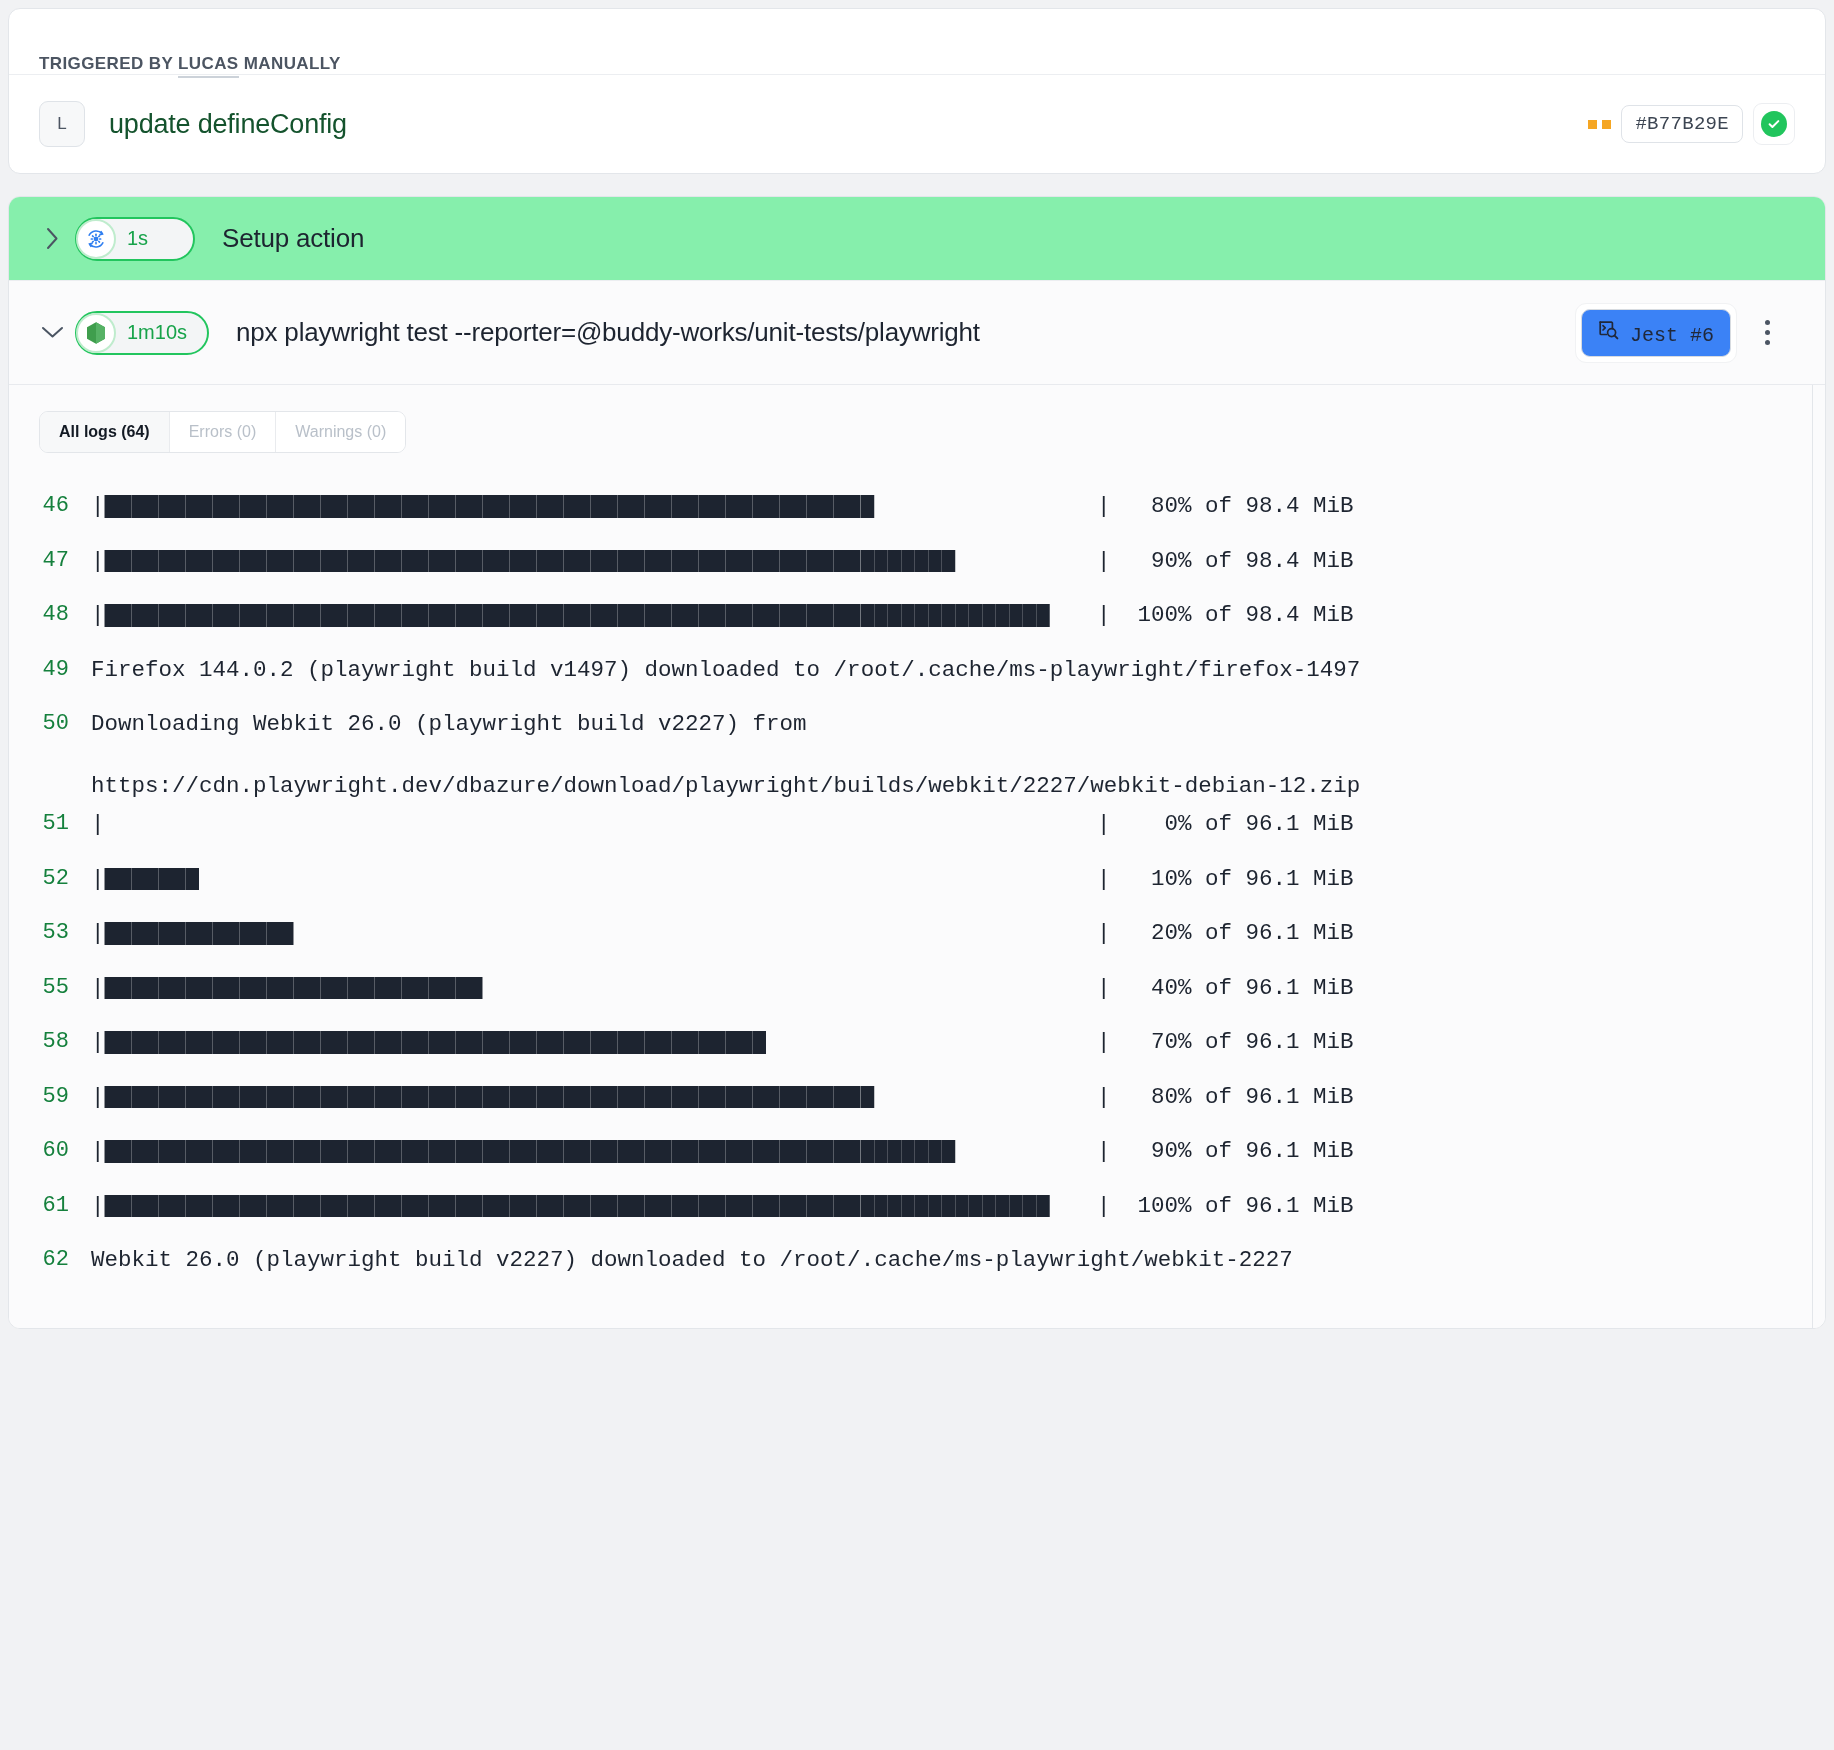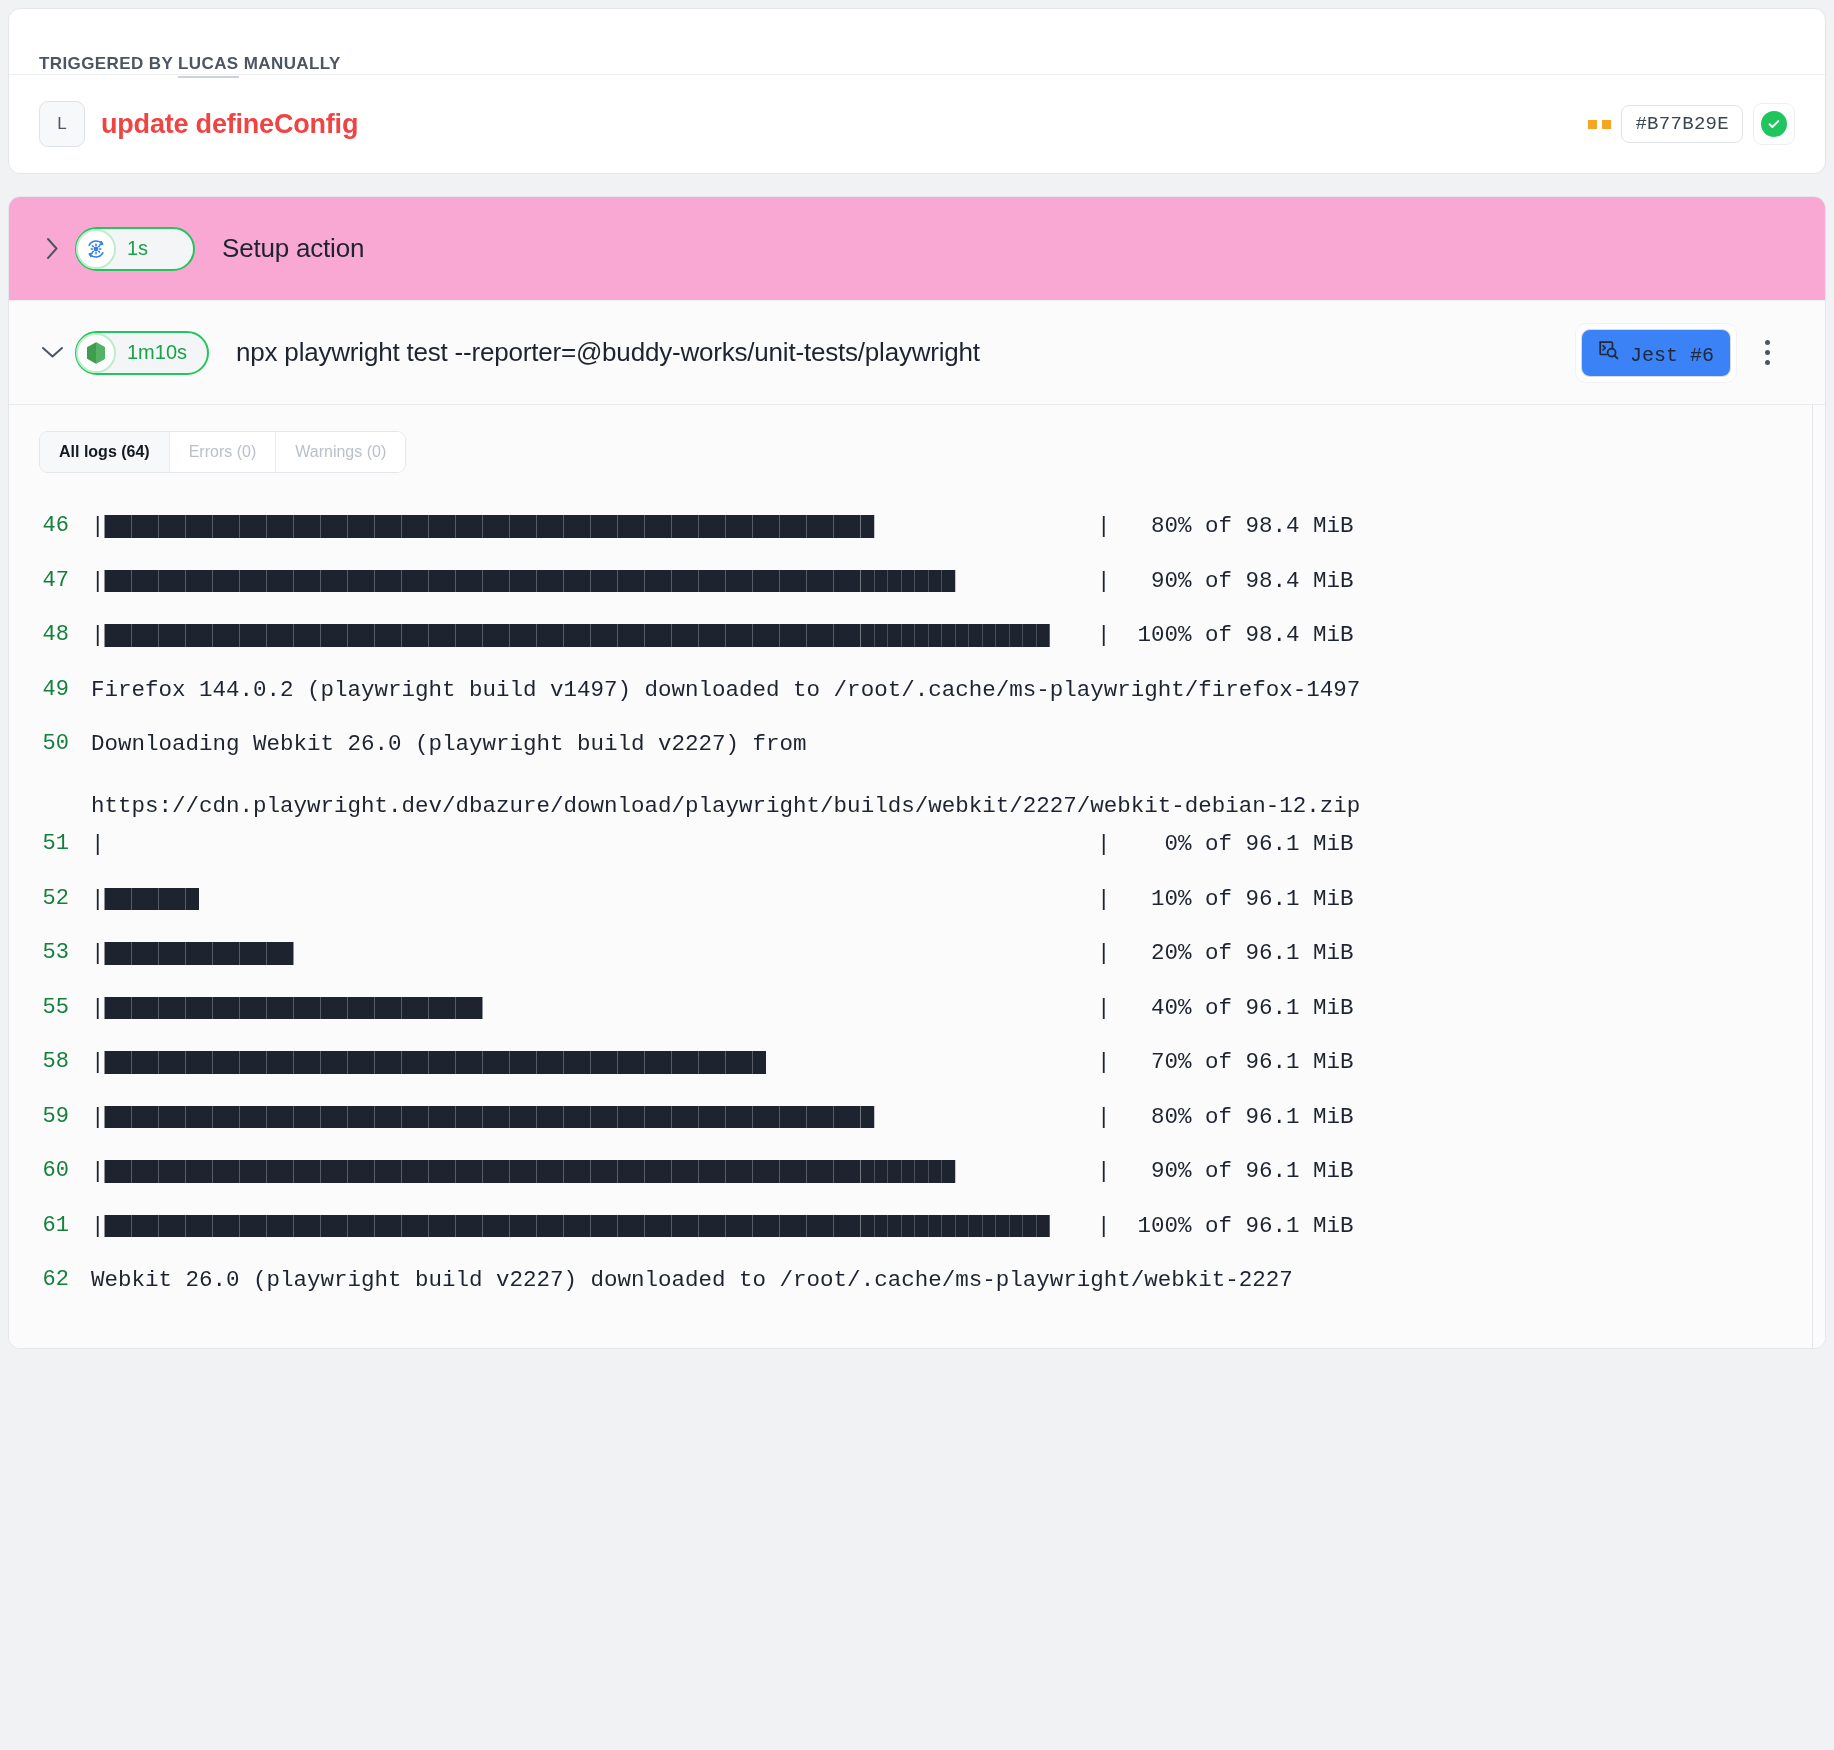--- a/index.html
+++ b/index.html
@@ -52,24 +52,24 @@
   .avatar {
     width: 46px; height: 46px;
     border: 1px solid #dfe3e8;
     border-radius: 9px;
     background: #f7f8f9;
     display: flex; align-items: center; justify-content: center;
     font-size: 17px; color: #4c5562; font-weight: 400;
     flex: 0 0 auto;
   }
   .commit-title {
-    margin-left: 16px;
+    margin-left: 24px;
     font-size: 27px;
-    color: #ef4444;
-    font-weight: 700;
+    color: #14532d;
+    font-weight: 400;
     letter-spacing: -.2px;
   }
   .trigger-right {
     margin-left: auto;
     display: flex;
     align-items: center;
     gap: 10px;
   }
   .dots-pair { display: flex; gap: 5px; }
   .dots-pair i {
@@ -98,22 +98,22 @@
     display: flex; align-items: center; justify-content: center;
   }
   .status-ok svg { display: block; }
 
   
   .actions-card { position: relative; }
   .action-row {
     display: flex;
     align-items: center;
     padding: 0 38px 0 30px;
-    height: 104px;
-    background: #f9a8d4;
+    height: 84px;
+    background: #86efac;
   }
   .action-row.collapsed { border-bottom: 1px solid #eceef1; }
   .action-row.expanded {
     background: #fbfbfc;
     border-bottom: 1px solid #e8eaee;
     height: 104px;
   }
   .chev {
     width: 26px; flex: 0 0 auto;
     display: flex; align-items: center; justify-content: center;

